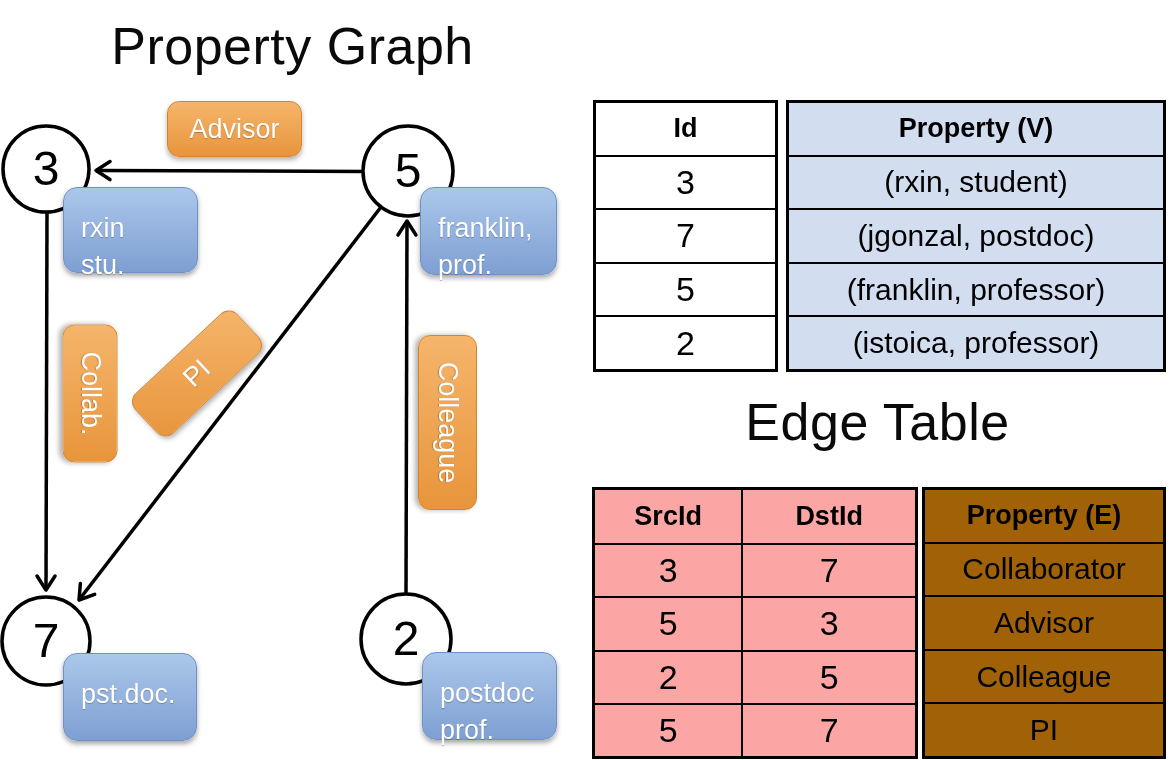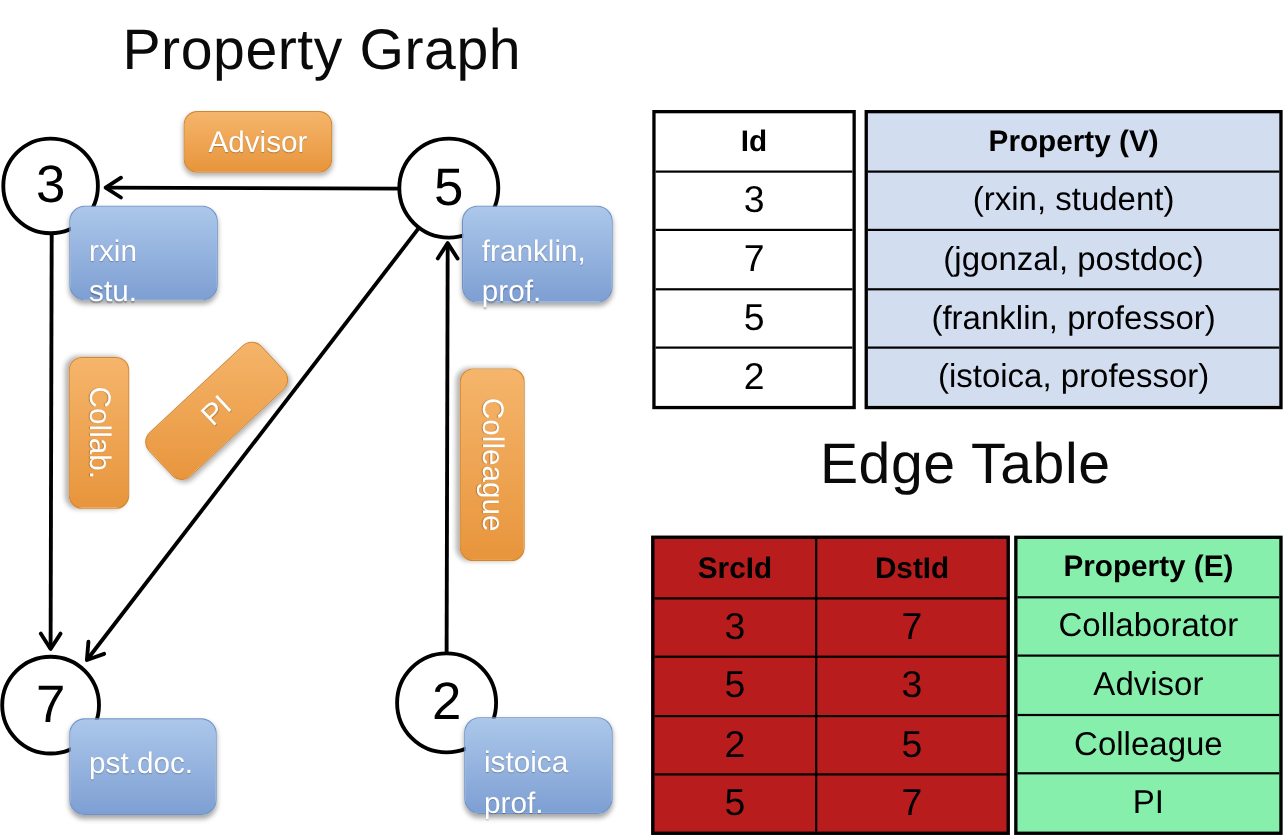--- a/index.html
+++ b/index.html
@@ -65,31 +65,31 @@
   .tcell.hdr { font-size:27px; font-weight:bold; }
   .num { font-size:34px; }
 
   .vertex-table { position:absolute; left:593px; top:100px; width:573px; height:272px; }
   .vt-id   { left:0;     width:185px; background:#ffffff; }
   .vt-prop { left:193px; right:0;     background:#d3ddf0; }
 
   .edge-table { position:absolute; left:592px; top:487px; width:574px; height:272px; }
   .et-ids {
     position:absolute; top:0; bottom:0; left:0; width:326px; box-sizing:border-box;
-    border:3px solid #000; background:#b91c1c;
+    border:3px solid #000; background:#fca5a5;
     display:grid; grid-template-columns:149fr 177fr; grid-auto-rows:1fr;
   }
   .gcell {
     display:flex; align-items:center; justify-content:center;
     border-top:2.5px solid #000; font-size:34px;
   }
   .gcell.c2 { border-left:2.5px solid #000; }
   .gcell.r0 { border-top:none; }
   .gcell.hdr { font-size:27px; font-weight:bold; }
-  .et-prop { left:330px; right:0; background:#86efac; }
+  .et-prop { left:330px; right:0; background:#a16207; }
 </style>
 </head>
 <body>
 
 <div class="canvas">
 
   <div class="title graph-title">Property Graph</div>
   <div class="title edge-title">Edge Table</div>
 
   <svg class="graph-svg" width="585" height="760" viewBox="0 0 585 760">
@@ -118,21 +118,21 @@
     <div>stu.</div>
   </div>
   <div class="vbox vbox-franklin">
     <div>franklin,</div>
     <div>prof.</div>
   </div>
   <div class="vbox vbox-jgonzal">
     <div>pst.doc.</div>
   </div>
   <div class="vbox vbox-istoica">
-    <div>istoica</div>
+    <div>postdoc</div>
     <div>prof.</div>
   </div>
 
   <div class="ebox ebox-advisor">Advisor</div>
   <div class="ebox ebox-collab">Collab.</div>
   <div class="ebox ebox-pi">PI</div>
   <div class="ebox ebox-colleague">Colleague</div>
 
   <div class="vertex-table">
     <div class="tcol vt-id">

